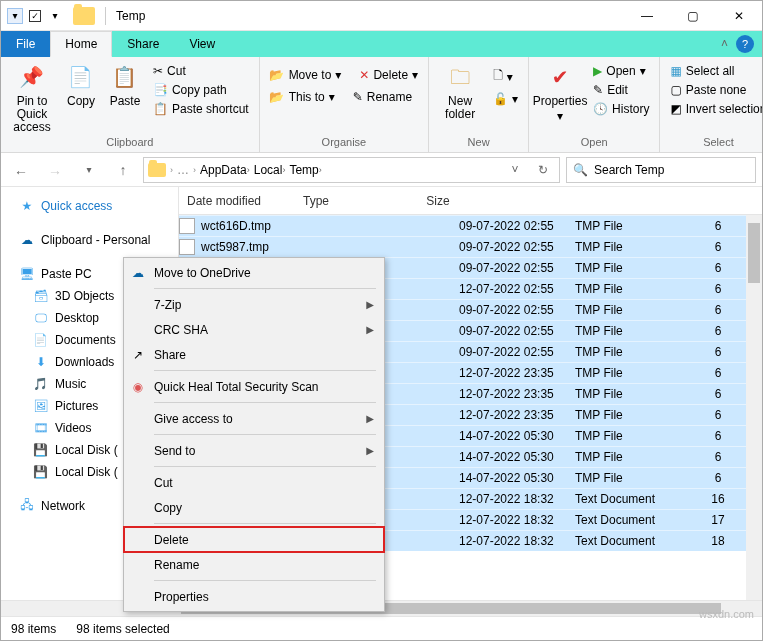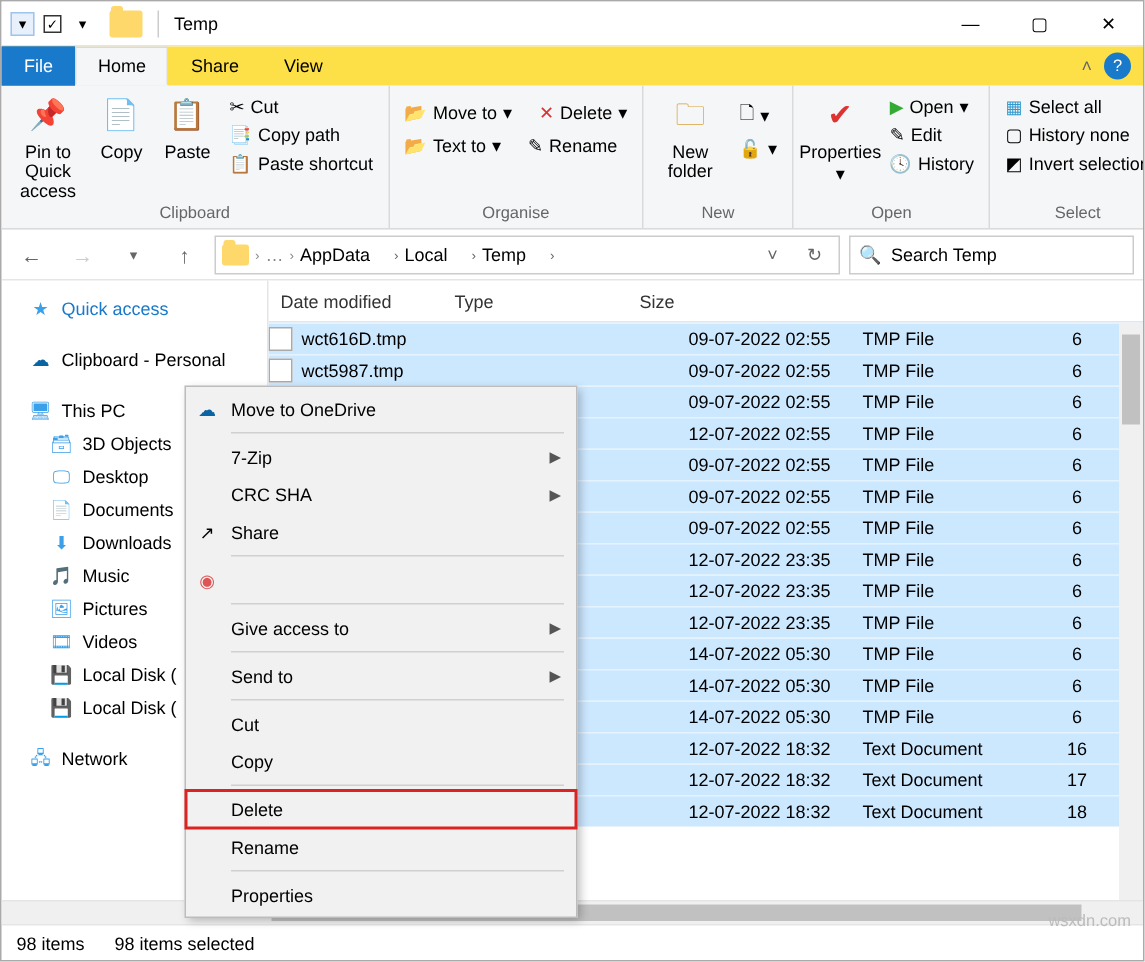--- a/index.html
+++ b/index.html
@@ -5,39 +5,39 @@
 *{margin:0;padding:0;box-sizing:border-box;font-family:"Segoe UI",sans-serif;font-size:12px;color:#000}
 body{width:763px;height:641px;background:#fff;overflow:hidden;position:relative;border:1px solid #aaa}
 .titlebar{height:30px;display:flex;align-items:center;background:#fff;border-bottom:1px solid #e5e5e5}
 .tb-btns{display:flex;align-items:center;padding-left:6px;gap:4px}
 .tb-sq{width:16px;height:16px;display:flex;align-items:center;justify-content:center;font-size:10px}
 .tb-folder{width:22px;height:18px;background:#ffd86b;border-radius:2px;position:relative;margin:0 6px}
 .tb-folder:before{content:"";position:absolute;top:-3px;left:1px;width:8px;height:4px;background:#ffd86b;border-radius:2px 2px 0 0}
 .tb-title{font-size:12px;margin-left:6px}
 .wincontrols{margin-left:auto;display:flex}
 .wc{width:46px;height:30px;display:flex;align-items:center;justify-content:center}
-.tabs{height:26px;display:flex;align-items:flex-end;background:#fde047;position:relative}
+.tabs{height:26px;display:flex;align-items:flex-end;background:#5eead4;position:relative}
 .tab{padding:5px 14px;border:1px solid transparent;cursor:pointer}
 .tab.file{background:#1979ca;color:#fff;border:1px solid #1979ca}
 .tab.active{background:#f5f6f7;border:1px solid #dadada;border-bottom-color:#f5f6f7}
 .helpicon{position:absolute;right:8px;top:4px;width:18px;height:18px;border-radius:50%;background:#1979ca;color:#fff;display:flex;align-items:center;justify-content:center;font-size:11px}
 .collapse{position:absolute;right:34px;top:6px;color:#666}
 .ribbon{height:96px;background:#f5f6f7;border-bottom:1px solid #dadada;display:flex}
 .group{border-right:1px solid #dadada;padding:4px 6px 2px;display:flex;flex-direction:column;align-items:center;justify-content:space-between}
 .glabel{font-size:11px;color:#666;text-align:center;padding-bottom:2px}
 .gbody{flex:1;display:flex;align-items:flex-start;gap:4px}
 .bigbtn{display:flex;flex-direction:column;align-items:center;width:50px;text-align:center;line-height:1.1;gap:2px;cursor:pointer}
 .bigbtn .ic{width:32px;height:32px;display:flex;align-items:center;justify-content:center;font-size:20px}
 .smallrow{display:flex;flex-direction:column;gap:3px;padding-top:2px}
 .smitem{display:flex;align-items:center;gap:4px;padding:1px 4px;cursor:pointer;white-space:nowrap}
 .cb{width:12px;height:12px;border:1px solid #333;display:inline-flex;align-items:center;justify-content:center;font-size:9px}
 .addrbar{height:34px;display:flex;align-items:center;padding:4px 6px;gap:6px;border-bottom:1px solid #e5e5e5}
 .navbtn{width:28px;height:26px;display:flex;align-items:center;justify-content:center;color:#666;font-size:14px}
 .addrbox{flex:1;height:26px;border:1px solid #ccc;display:flex;align-items:center;padding:0 4px;gap:4px}
-.crumb{display:flex;align-items:center;gap:16px}
+.crumb{display:flex;align-items:center;gap:0}
 .crumb span.sep{color:#666;font-size:9px}
 .refreshbtn{width:24px;text-align:center;color:#666}
 .searchbox{width:190px;height:26px;border:1px solid #ccc;display:flex;align-items:center;padding:0 6px;color:#888;gap:6px}
 .main{display:flex;height:calc(100% - 30px - 26px - 96px - 34px - 24px - 16px)}
 .sidebar{width:178px;border-right:1px solid #e5e5e5;padding:8px 4px;overflow:hidden}
 .sitem{display:flex;align-items:center;gap:6px;padding:3px 4px 3px 14px;cursor:pointer}
 .sitem.sub{padding-left:28px}
 .sitem .ic{width:16px;height:16px;display:flex;align-items:center;justify-content:center}
 .sspace{height:12px}
 .filearea{flex:1;display:flex;flex-direction:column;overflow:hidden}
@@ -138,21 +138,21 @@
             </div>
           <div class="smitem">
               <span style="color:#d33">✕</span>
               <span>Delete</span> 
               <span>▾</span>
             </div>
         </div>
         <div style="display:flex;gap:10px">
           <div class="smitem">
               <span style="color:#d9a441">📂</span>
-              <span>Text to</span> 
+              <span>This to</span> 
               <span>▾</span>
             </div>
           <div class="smitem">
               <span>✎</span>
               <span>Rename</span>
             </div>
         </div>
       </div>
     </div>
     <div class="glabel">Organise</div>
@@ -193,21 +193,21 @@
   </div>
   <div class="group" style="border-right:none">
     <div class="gbody">
       <div class="smallrow">
         <div class="smitem">
             <span style="color:#39c">▦</span>
             <span>Select all</span>
           </div>
         <div class="smitem">
             <span>▢</span>
-            <span>History none</span>
+            <span>Paste none</span>
           </div>
         <div class="smitem">
             <span>◩</span>
             <span>Invert selection</span>
           </div>
       </div>
     </div>
     <div class="glabel">Select</div>
   </div>
 </div>
@@ -250,21 +250,21 @@
         <span style="color:#1979ca">Quick access</span>
       </div>
     <div class="sspace"></div>
     <div class="sitem">
         <span class="ic" style="color:#0a64a4">☁</span>
         <span>Clipboard - Personal</span>
       </div>
     <div class="sspace"></div>
     <div class="sitem">
         <span class="ic" style="color:#3aa0e9">🖥</span>
-        <span>This PC</span>
+        <span>Paste PC</span>
       </div>
     <div id="pc-items">
         <div class="sitem sub">
           <span class="ic" style="color:#3aa0e9">🗃</span>
           <span>3D Objects</span>
         </div>
         <div class="sitem sub">
           <span class="ic" style="color:#3aa0e9">🖵</span>
           <span>Desktop</span>
         </div>
@@ -486,20 +486,21 @@
       <span>CRC SHA</span>
       <span class="arrow">▶</span>
     </div>
   <div class="ctxitem">
       <span class="cic">↗</span>
       <span>Share</span>
     </div>
   <div class="ctxsep"></div>
   <div class="ctxitem">
       <span class="cic" style="color:#d55">◉</span>
+      <span>Quick Heal Total Security Scan</span>
     </div>
   <div class="ctxsep"></div>
   <div class="ctxitem">
       <span>Give access to</span>
       <span class="arrow">▶</span>
     </div>
   <div class="ctxsep"></div>
   <div class="ctxitem">
       <span>Send to</span>
       <span class="arrow">▶</span>

